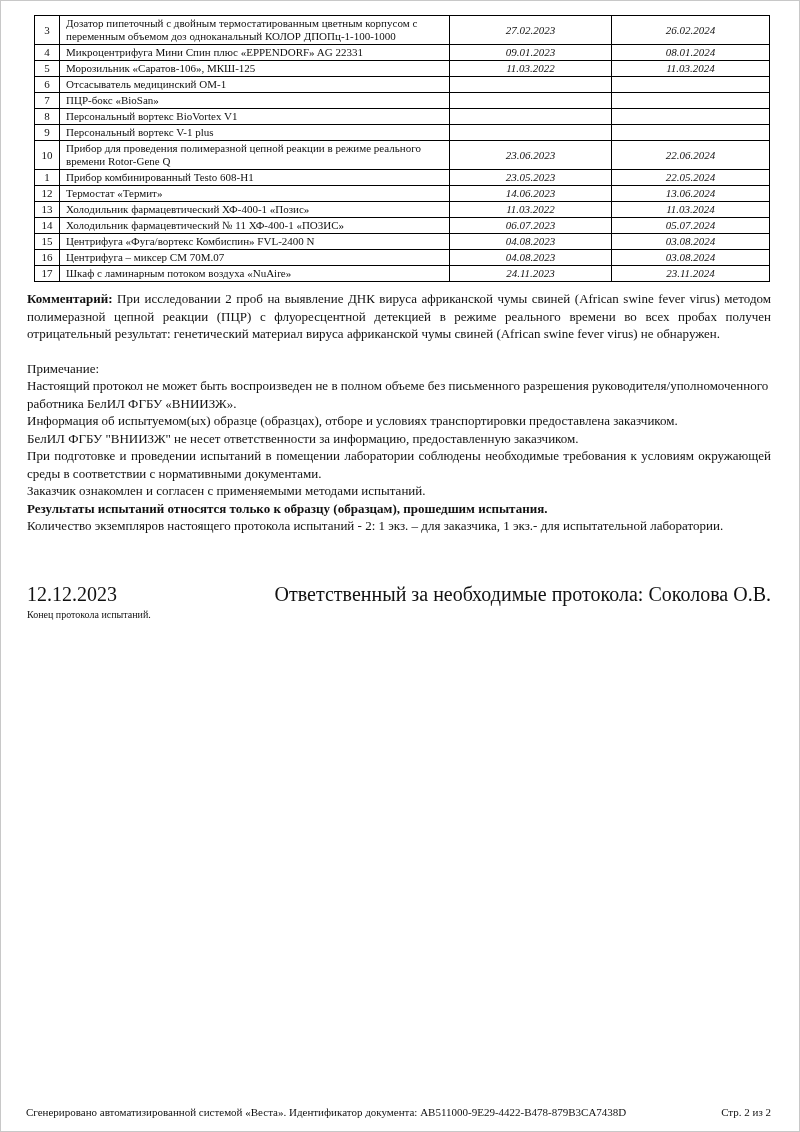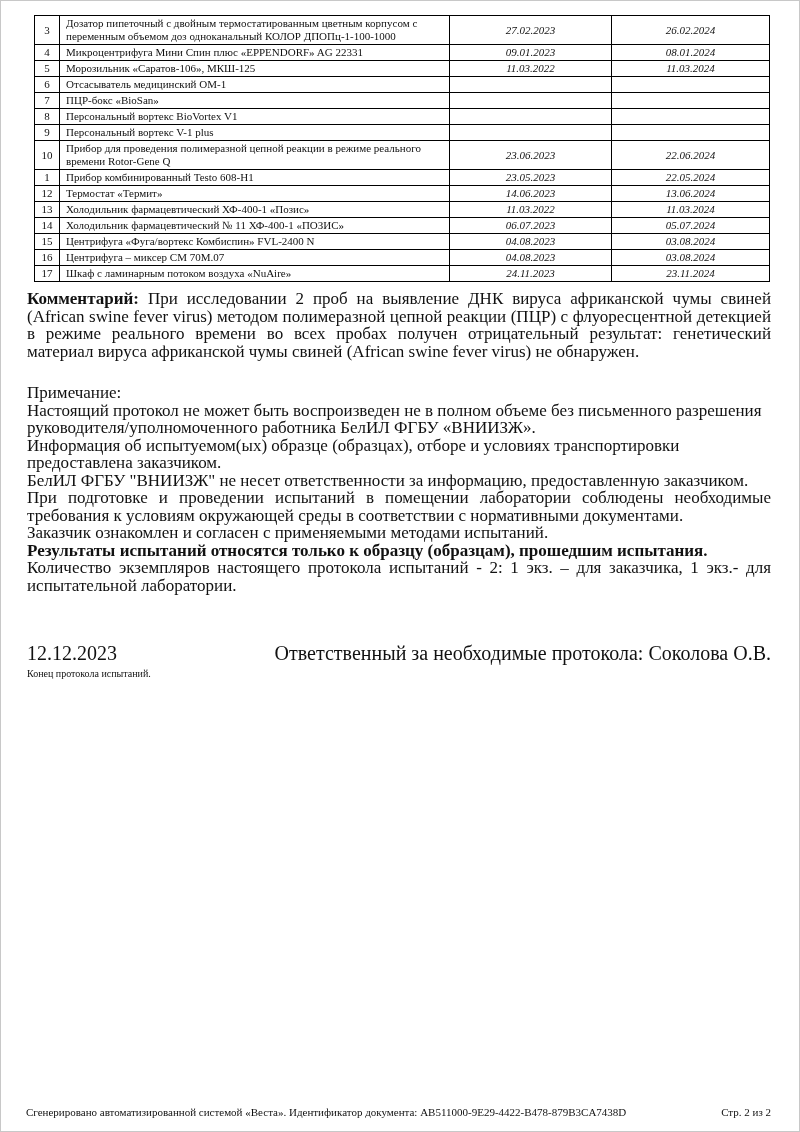--- a/index.html
+++ b/index.html
@@ -29,27 +29,27 @@
     vertical-align: middle;
     overflow: hidden;
   }
   td.c-num  { text-align: center; padding: 1px 2px; }
   td.c-date { text-align: center; font-style: italic; }
   table.equip tr { height: 16px; }
 
   
   .bodytext {
     margin: 8px 28px 0 26px;
-    font-size: 17px;
+    font-size: 13px;
     line-height: 17.5px;
   }
   .para { margin: 0; }
   .justify { text-align: justify; }
   .bold { font-weight: bold; }
-  .mt-blank { margin-top: 24px; }
+  .mt-blank { margin-top: 17px; }
 
   
   .sig-row {
     display: flex;
     justify-content: space-between;
     margin: 50px 28px 0 26px;
     font-size: 20px;
     line-height: 18px;
     text-align: center;
   }

